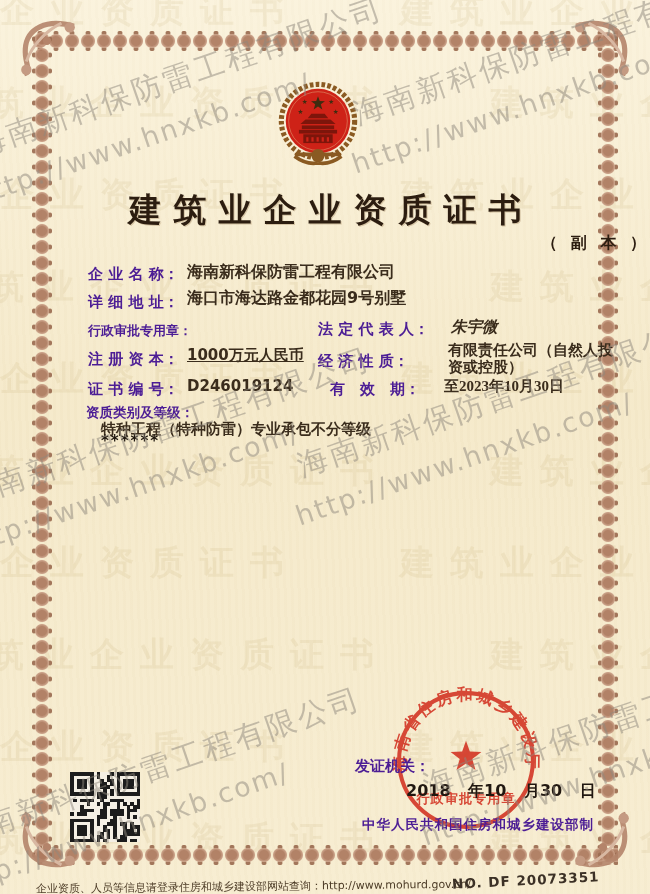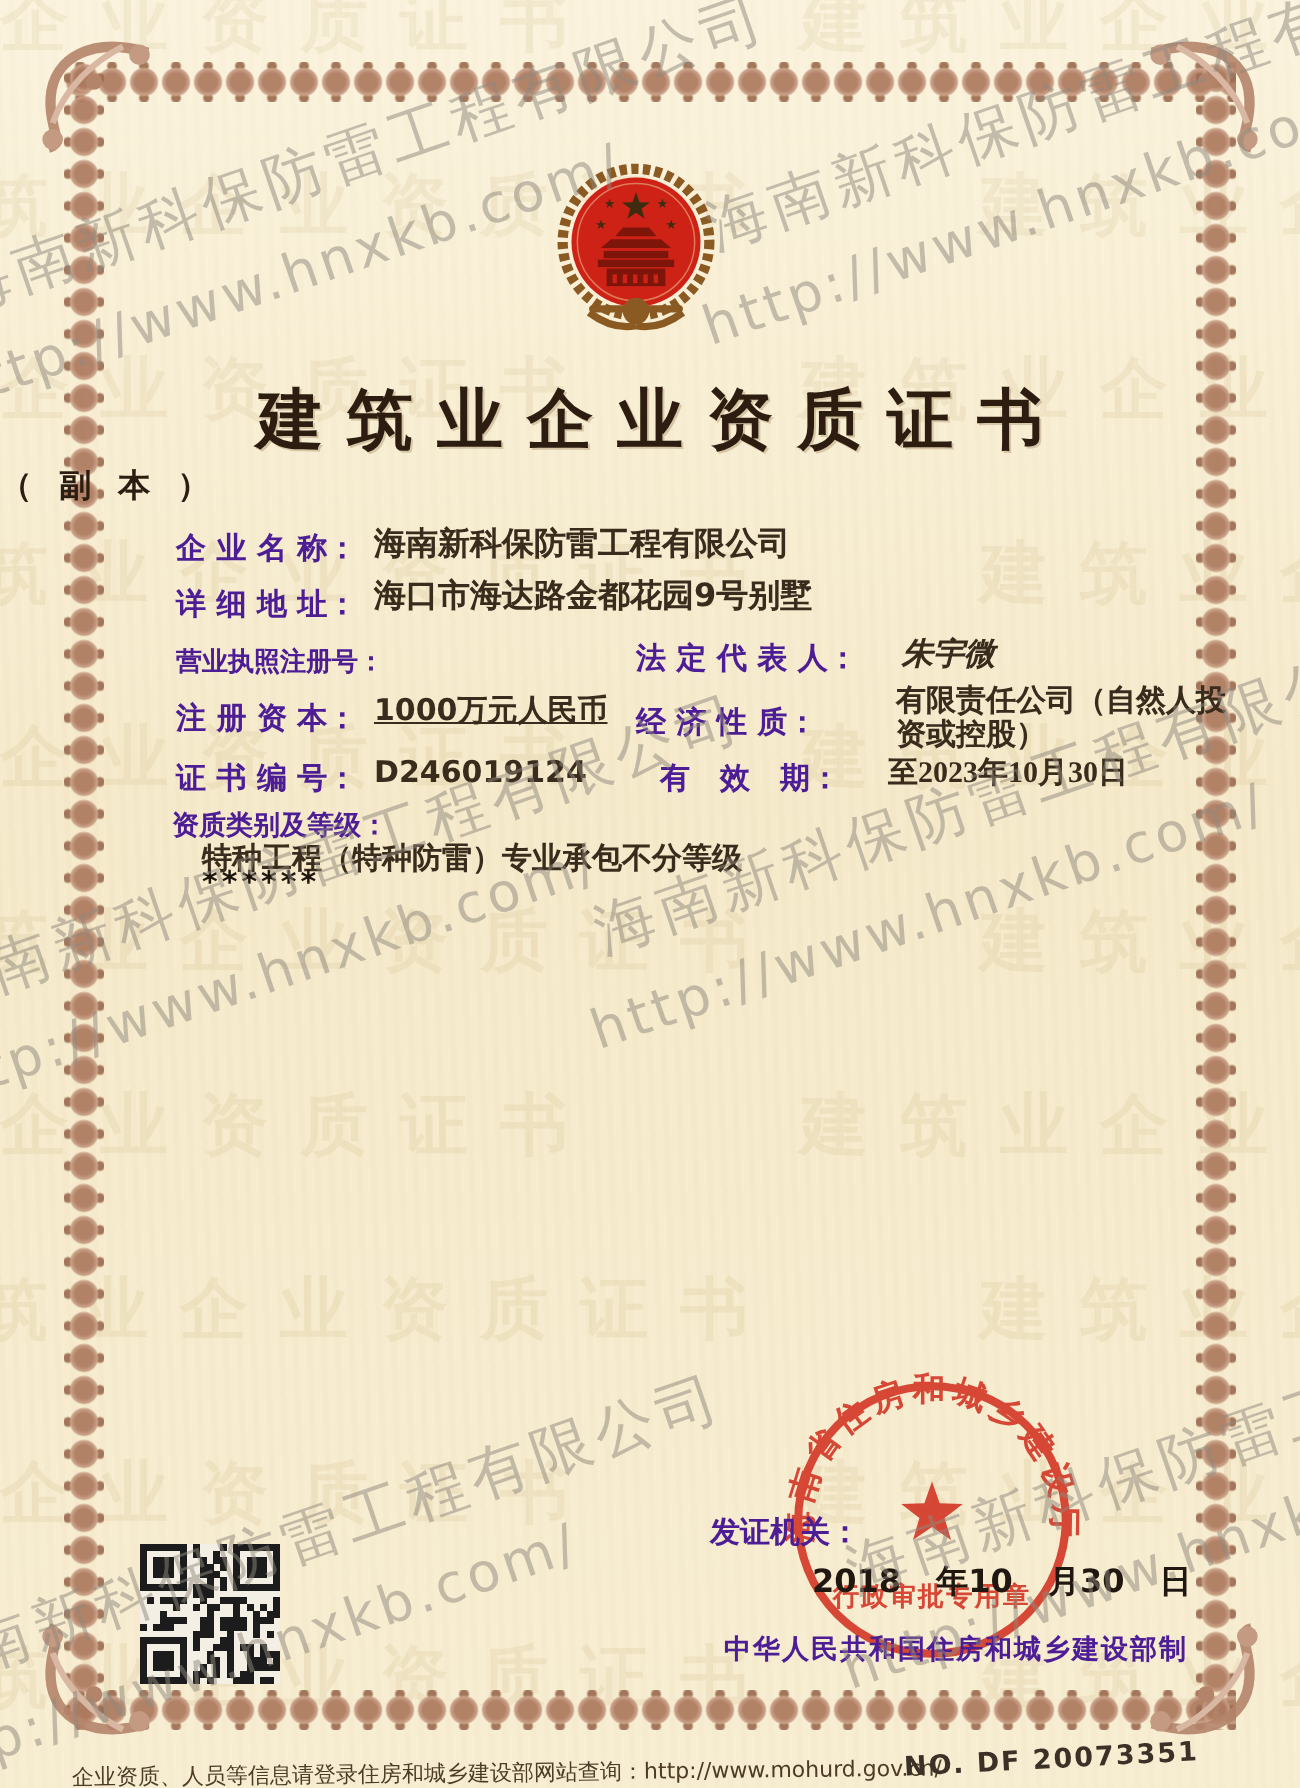--- a/index.html
+++ b/index.html
@@ -31,21 +31,21 @@
   .corner{position:absolute;z-index:2;width:62px;height:62px;}
   #corner-tl{left:16px;top:16px;} 
   #corner-tr{left:572px;top:16px;transform:scaleX(-1);}
   #corner-bl{left:16px;top:810px;transform:scaleY(-1);}
   #corner-br{left:572px;top:810px;transform:scale(-1,-1);}
   
   #content{position:absolute;inset:0;z-index:3;}
   #emblem{position:absolute;left:274px;top:78px;width:88px;height:92px;}
   #title{position:absolute;top:188px;width:100%;text-align:center;font-size:33px;font-weight:bold;
     letter-spacing:12px;text-indent:12px;color:#2c1d10;text-shadow:1px 1px 0 rgba(120,80,30,.25);}
-  #subtitle{position:absolute;top:233px;width:100%;text-align:left;font-size:16px;font-weight:bold;
+  #subtitle{position:absolute;top:233px;width:100%;text-align:right;font-size:16px;font-weight:bold;
     letter-spacing:4px;color:#2c1d10;}
   .lab{position:absolute;font-weight:bold;color:#4c1d95;font-size:15px;white-space:nowrap;}
   .val{position:absolute;font-weight:bold;color:#3a2c1c;font-size:15px;white-space:nowrap;}
   #f-company-label{left:88px;top:265px;}   #f-company{left:187px;top:262px;font-size:16px;}
   #f-addr-label{left:88px;top:293px;}      #f-addr{left:187px;top:288px;font-size:16px;}
   #f-lic-label{left:88px;top:322px;font-size:13px;}  #f-lic{left:188px;top:318px;font-size:15.5px;}
   #f-legal-label{left:318px;top:320px;}    #f-legal{left:451px;top:317px;font-size:15.5px;font-style:italic;}
   #f-cap-label{left:88px;top:350px;}       #f-cap{left:187px;top:346px;text-decoration:underline;}
   #f-eco-label{left:318px;top:352px;}      #f-eco{left:448px;top:342px;width:172px;white-space:normal;line-height:17px;}
   #f-cert-label{left:88px;top:380px;}      #f-cert{left:187px;top:377px;}
@@ -148,21 +148,21 @@
       <path d="M28 104 Q44 116 60 113 M92 104 Q76 116 60 113" stroke="#8a5a22" stroke-width="5" fill="none"></path>
     </svg>
 
     <div id="title">建筑业企业资质证书</div>
     <div id="subtitle">（ 副 本 ）</div>
 
     <span class="lab" id="f-company-label">企 业 名 称：</span>
     <span class="val" id="f-company">海南新科保防雷工程有限公司</span>
     <span class="lab" id="f-addr-label">详 细 地 址：</span>
     <span class="val" id="f-addr">海口市海达路金都花园9号别墅</span>
-    <span class="lab" id="f-lic-label">营业执照注册号：</span>
+    <span class="lab" id="f-lic-label">行政审批专用章：</span>
     <span class="lab" id="f-legal-label">法 定 代 表 人：</span>
     <span class="val" id="f-legal">朱宇微</span>
     <span class="lab" id="f-cap-label">注 册 资 本：</span>
     <span class="val" id="f-cap">1000万元人民币</span>
     <span class="lab" id="f-eco-label">经 济 性 质：</span>
     <span class="val" id="f-eco">有限责任公司（自然人投资或控股）</span>
     <span class="lab" id="f-cert-label">证 书 编 号：</span>
     <span class="val" id="f-cert">D246019124</span>
     <span class="lab" id="f-valid-label">有　效　期：</span>
     <span class="val" id="f-valid">至2023年10月30日</span>

